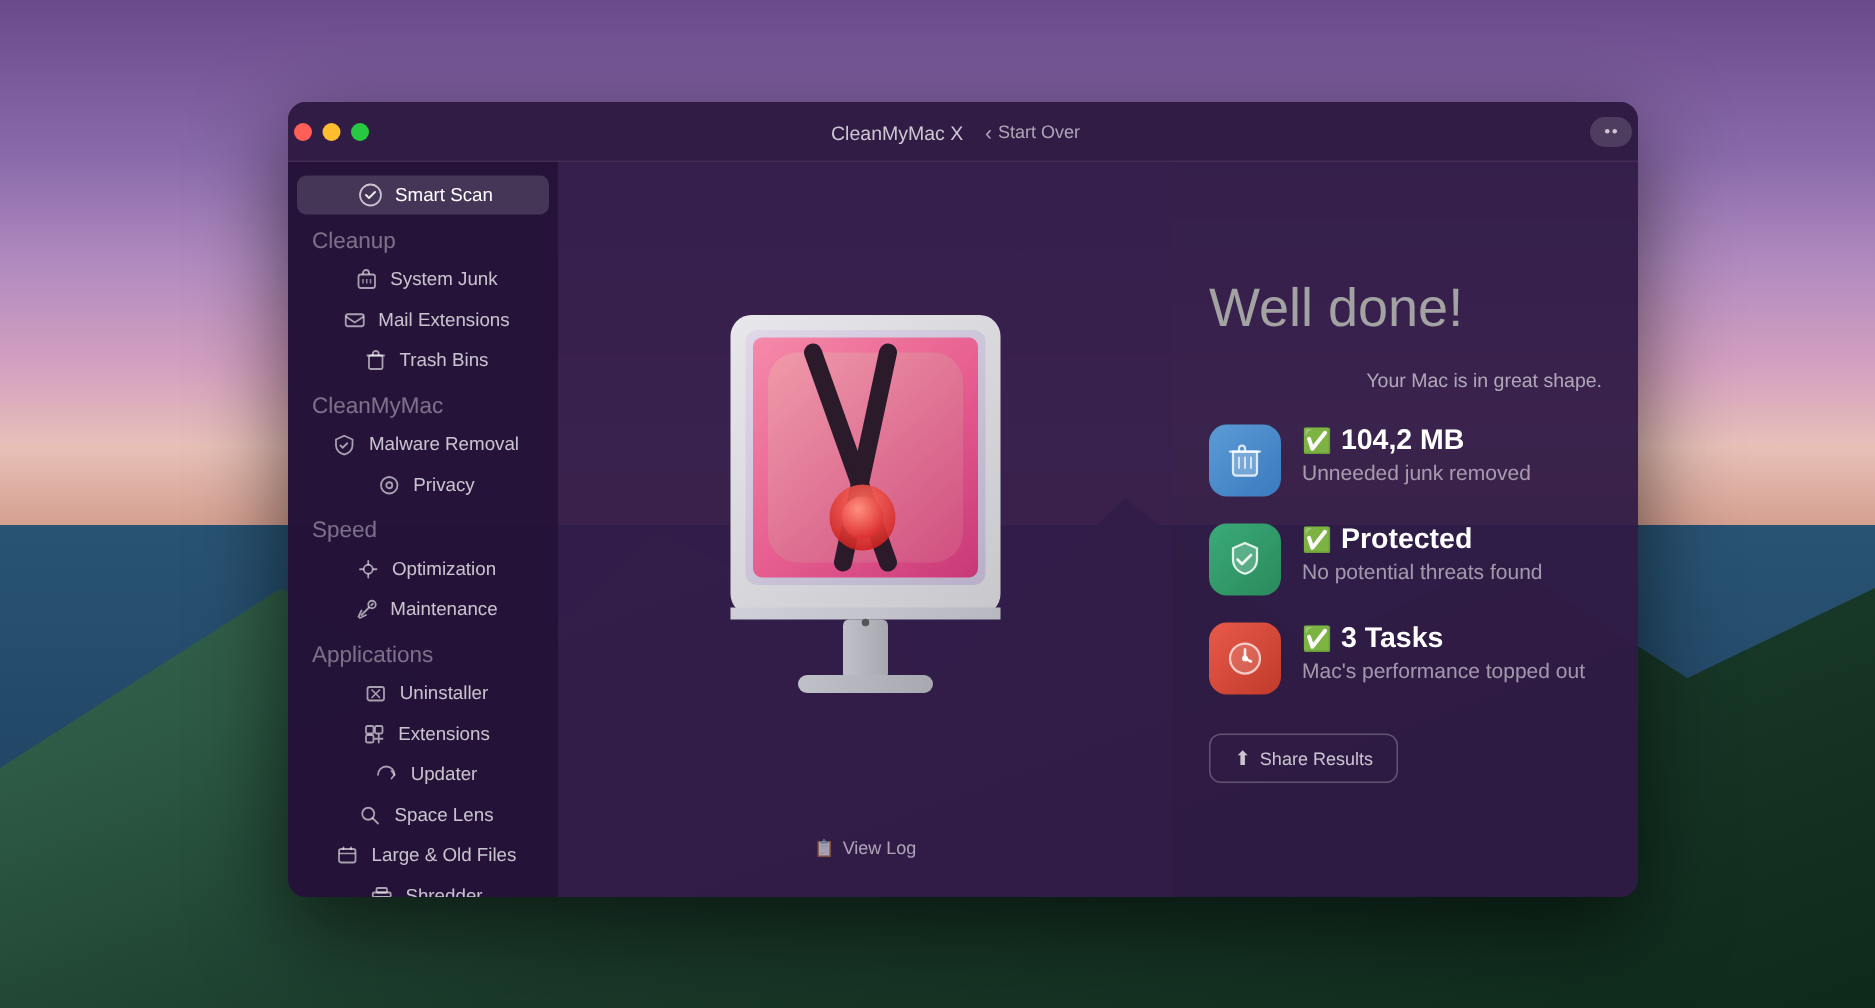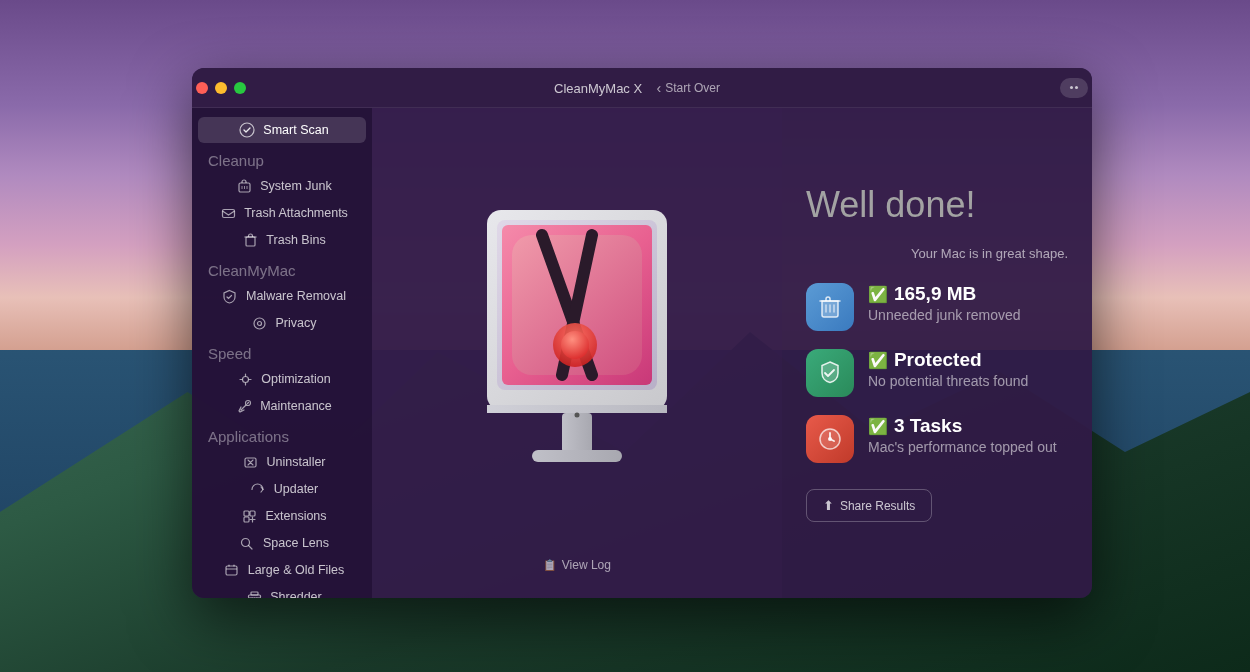--- a/index.html
+++ b/index.html
@@ -342,21 +342,21 @@
         <span>System Junk</span>
       </div>
 
       <div class="sidebar-item">
         <span class="sidebar-icon">
           <svg width="15" height="15" viewBox="0 0 15 15" fill="none">
             <rect x="1.5" y="3.5" width="12" height="8" rx="1.5" stroke="rgba(255,255,255,0.6)" stroke-width="1.2"></rect>
             <path d="M1.5 5l6 4 6-4" stroke="rgba(255,255,255,0.6)" stroke-width="1.2"></path>
           </svg>
         </span>
-        <span>Trash Attachments</span>
+        <span>Mail Extensions</span>
       </div>
 
       <div class="sidebar-item">
         <span class="sidebar-icon">
           <svg width="15" height="15" viewBox="0 0 15 15" fill="none">
             <rect x="3" y="4" width="9" height="9" rx="1" stroke="rgba(255,255,255,0.6)" stroke-width="1.2"></rect>
             <line x1="1.5" y1="4" x2="13.5" y2="4" stroke="rgba(255,255,255,0.6)" stroke-width="1.2"></line>
             <path d="M5.5 4V3a2 2 0 014 0v1" stroke="rgba(255,255,255,0.6)" stroke-width="1.2"></path>
           </svg>
         </span>
@@ -410,42 +410,42 @@
       <div class="sidebar-section-label">Applications</div>
 
       <div class="sidebar-item">
         <span class="sidebar-icon">
           <svg width="15" height="15" viewBox="0 0 15 15" fill="none">
             <rect x="2" y="3" width="11" height="9" rx="1.5" stroke="rgba(255,255,255,0.6)" stroke-width="1.2"></rect>
             <path d="M5 10l5-5M10 10L5 5" stroke="rgba(255,255,255,0.6)" stroke-width="1.1" stroke-linecap="round"></path>
           </svg>
         </span>
         <span>Uninstaller</span>
-      </div>
-
-      <div class="sidebar-item">
-        <span class="sidebar-icon">
-          <svg width="15" height="15" viewBox="0 0 15 15" fill="none">
-            <path d="M2 7.5A5.5 5.5 0 0113 7.5" stroke="rgba(255,255,255,0.6)" stroke-width="1.2" stroke-linecap="round"></path>
-            <path d="M11 5l2 2.5-2 2.5" stroke="rgba(255,255,255,0.6)" stroke-width="1.2" stroke-linecap="round" stroke-linejoin="round"></path>
-          </svg>
-        </span>
-        <span>Updater</span>
       </div>
 
       <div class="sidebar-item">
         <span class="sidebar-icon">
           <svg width="15" height="15" viewBox="0 0 15 15" fill="none">
             <rect x="2" y="2" width="5" height="5" rx="1" stroke="rgba(255,255,255,0.6)" stroke-width="1.2"></rect>
             <rect x="8" y="2" width="5" height="5" rx="1" stroke="rgba(255,255,255,0.6)" stroke-width="1.2"></rect>
             <rect x="2" y="8" width="5" height="5" rx="1" stroke="rgba(255,255,255,0.6)" stroke-width="1.2"></rect>
             <path d="M8 10.5h5M10.5 8v5" stroke="rgba(255,255,255,0.6)" stroke-width="1.2" stroke-linecap="round"></path>
           </svg>
         </span>
         <span>Extensions</span>
+      </div>
+
+      <div class="sidebar-item">
+        <span class="sidebar-icon">
+          <svg width="15" height="15" viewBox="0 0 15 15" fill="none">
+            <path d="M2 7.5A5.5 5.5 0 0113 7.5" stroke="rgba(255,255,255,0.6)" stroke-width="1.2" stroke-linecap="round"></path>
+            <path d="M11 5l2 2.5-2 2.5" stroke="rgba(255,255,255,0.6)" stroke-width="1.2" stroke-linecap="round" stroke-linejoin="round"></path>
+          </svg>
+        </span>
+        <span>Updater</span>
       </div>
 
 
       <div class="sidebar-item">
         <span class="sidebar-icon">
           <svg width="15" height="15" viewBox="0 0 15 15" fill="none">
             <circle cx="6.5" cy="6.5" r="4" stroke="rgba(255,255,255,0.6)" stroke-width="1.2"></circle>
             <path d="M9.5 9.5l3.5 3.5" stroke="rgba(255,255,255,0.6)" stroke-width="1.2" stroke-linecap="round"></path>
           </svg>
         </span>
@@ -560,21 +560,21 @@
             <path d="M4 8h20" stroke="rgba(255,255,255,0.8)" stroke-width="1.5" stroke-linecap="round"></path>
             <path d="M10 8V6a2 2 0 014 0v2" stroke="rgba(255,255,255,0.8)" stroke-width="1.5"></path>
             <line x1="10" y1="12" x2="10" y2="19" stroke="rgba(255,255,255,0.7)" stroke-width="1.3" stroke-linecap="round"></line>
             <line x1="14" y1="12" x2="14" y2="19" stroke="rgba(255,255,255,0.7)" stroke-width="1.3" stroke-linecap="round"></line>
             <line x1="18" y1="12" x2="18" y2="19" stroke="rgba(255,255,255,0.7)" stroke-width="1.3" stroke-linecap="round"></line>
           </svg>
         </div>
         <div class="result-text">
           <div class="result-title-row">
             <span class="result-check">✅</span>
-            <span>165,9 MB</span>
+            <span>104,2 MB</span>
           </div>
           <div class="result-desc">Unneeded junk removed</div>
         </div>
       </div>
 
       <div class="result-item">
         <div class="result-icon result-icon-green">
           <svg width="28" height="28" viewBox="0 0 28 28" fill="none">
             <path d="M14 3l8 3.5V14c0 5-3.5 8.5-8 9.5-4.5-1-8-4.5-8-9.5V6.5L14 3z" fill="rgba(255,255,255,0.2)" stroke="rgba(255,255,255,0.85)" stroke-width="1.5"></path>
             <path d="M9 14l3 3 6-6" stroke="rgba(255,255,255,0.9)" stroke-width="1.8" stroke-linecap="round" stroke-linejoin="round"></path>

